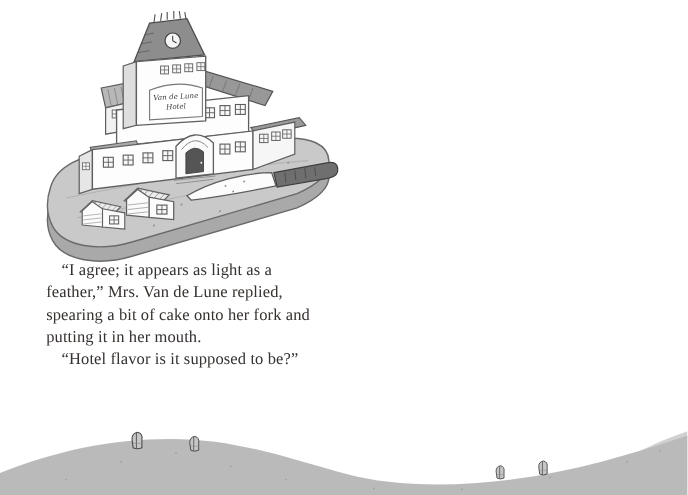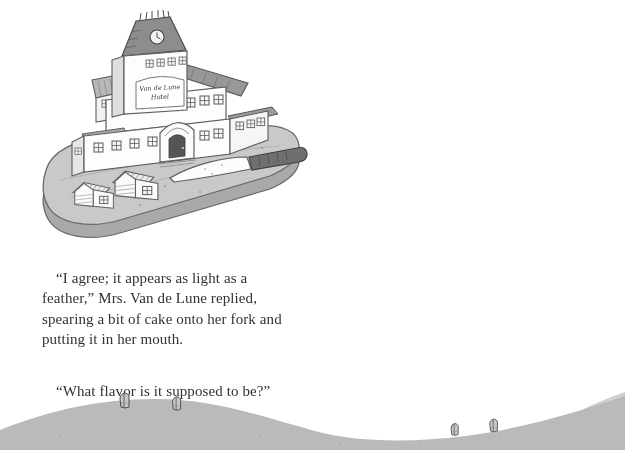--- a/index.html
+++ b/index.html
@@ -15,21 +15,21 @@
 
   .illu   { position:absolute; left:0; top:0; }
   .ground { position:absolute; left:0; top:380px; }
 
   .text-block {
     position:absolute;
     color:var(--ink,#35312f);
     font-size:15px; line-height:20.3px; letter-spacing:0.1px;
   }
   #left-text  { left:42px;  top:236px; width:262px; }
-  .para { white-space:nowrap;margin-top:32px; }
+  .para { white-space:nowrap; }
   .para.indent { text-indent:14px; }
 
   .page-num {
     position:absolute;
     font-family:"DejaVu Serif", serif; font-style:italic;
     font-size:15px; color:#2d2a28; letter-spacing:2px;
     transform:rotate(-2deg);
   }
   #pn-left  { left:141px; top:418px; }
 
@@ -153,21 +153,21 @@
       </g>
 
       <g>
         <use href="#house" transform="translate(72,176) scale(0.92)"></use>
         <use href="#house" transform="translate(112,164) scale(1.02)"></use>
       </g>
     </svg>
 
     <div class="text-block" id="left-text">
         <p class="para indent">“I agree; it appears as light as a<br>feather,” Mrs. Van de Lune replied,<br>spearing a bit of cake onto her fork and<br>putting it in her mouth.</p>
-        <p class="para indent">“What flavor is it supposed to be?”</p>
+        <p class="para indent">“Hotel flavor is it supposed to be?”</p>
       </div>
 
     <div class="page-num" id="pn-left">92</div>
   </div>
 
   <div class="page right">
     
 
     
   </div>

